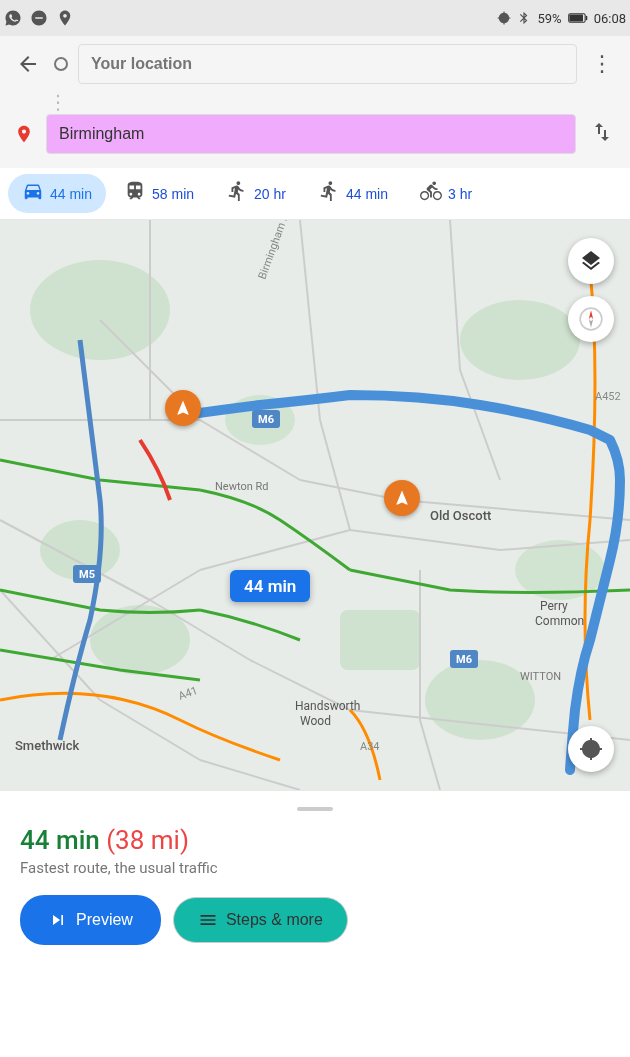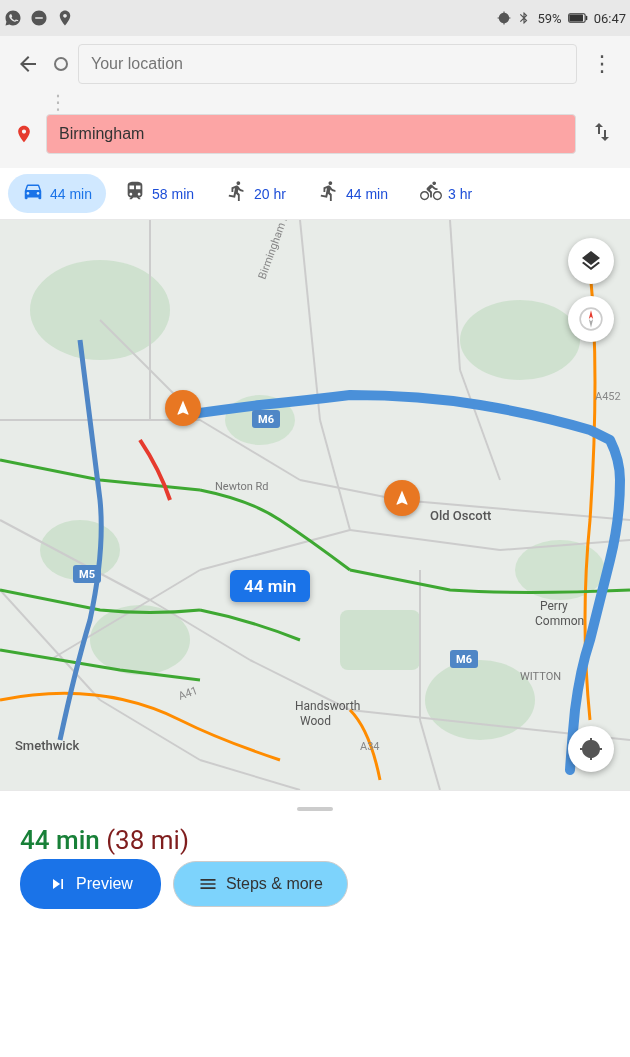--- a/index.html
+++ b/index.html
@@ -42,31 +42,32 @@
     }
     .search-row {
       display: flex;
       align-items: center;
       gap: 10px;
       margin-bottom: 6px;
     }
     .search-input {
       flex: 1;
       height: 40px;
-      background: #fca5a5;
+      background: #f0abfc;
       border: 1px solid #ddd;
       border-radius: 4px;
       padding: 0 12px;
       font-size: 16px;
       color: #333;
       outline: none;
     }
     .search-input.blurred {
       color: #aaa;
       background: #f0f0f0;
+      font-weight: bold;
     }
     .back-btn {
       background: none;
       border: none;
       cursor: pointer;
       font-size: 22px;
       color: #555;
       padding: 4px;
       display: flex;
       align-items: center;
@@ -239,21 +240,21 @@
       border-radius: 24px;
       padding: 15px 28px;
       font-size: 16px;
       font-weight: 500;
       cursor: pointer;
       display: flex;
       align-items: center;
       gap: 8px;
     }
     .btn-steps {
-      background: #7dd3fc;
+      background: #14b8a6;
       color: #333;
       border: 1.5px solid #ccc;
       border-radius: 24px;
       padding: 12px 24px;
       font-size: 16px;
       font-weight: 500;
       cursor: pointer;
       display: flex;
       align-items: center;
       gap: 8px;
@@ -286,21 +287,21 @@
     <svg width="14" height="14" viewBox="0 0 24 24" fill="#555">
         <path d="M17.71 7.71L12 2h-1v7.59L6.41 5 5 6.41 10.59 12 5 17.59 6.41 19 11 14.41V22h1l5.71-5.71-4.3-4.29 4.3-4.29zM13 5.83l1.88 1.88L13 9.59V5.83zm1.88 10.46L13 18.17v-3.76l1.88 1.88z"></path>
       </svg>
     <span>59%</span>
 
     <svg width="20" height="14" viewBox="0 0 28 14" fill="#333">
       <rect x="1" y="1" width="23" height="12" rx="2" ry="2" fill="none" stroke="#333" stroke-width="1.5"></rect>
       <rect x="2" y="2" width="19" height="10" rx="1" fill="#333"></rect>
       <rect x="25" y="4" width="2" height="6" rx="1" fill="#333"></rect>
     </svg>
-    <span>06:47</span>
+    <span>06:08</span>
   </div>
 </div>
 
 <div class="search-area">
   <div class="search-row">
     <button class="back-btn">
       <svg width="24" height="24" viewBox="0 0 24 24" fill="#555">
           <path d="M20 11H7.83l5.59-5.59L12 4l-8 8 8 8 1.41-1.41L7.83 13H20v-2z"></path>
         </svg>
     </button>
@@ -498,22 +499,23 @@
     <svg width="24" height="24" viewBox="0 0 24 24" fill="#555">
       <path d="M12 8c-2.21 0-4 1.79-4 4s1.79 4 4 4 4-1.79 4-4-1.79-4-4-4zm8.94 3c-.46-4.17-3.77-7.48-7.94-7.94V1h-2v2.06C6.83 3.52 3.52 6.83 3.06 11H1v2h2.06c.46 4.17 3.77 7.48 7.94 7.94V23h2v-2.06c4.17-.46 7.48-3.77 7.94-7.94H23v-2h-2.06z"></path>
     </svg>
   </button>
 </div>
 
 <div class="bottom-panel">
   <div class="route-handle"></div>
   <div class="route-title">
     <span style="color:#188038;font-size:26px;font-weight:500;">44 min</span>
-    <span style="color:#7f1d1d;font-size:26px;font-weight:400;">(38 mi)</span>
-  </div>
+    <span style="color:#ef4444;font-size:26px;font-weight:400;">(38 mi)</span>
+  </div>
+  <div class="route-subtitle">Fastest route, the usual traffic</div>
   <div class="action-buttons">
     <button class="btn-preview">
       <svg width="20" height="20" viewBox="0 0 24 24" fill="white">
         <path d="M6 18l8.5-6L6 6v12zM16 6v12h2V6h-2z"></path>
       </svg>
       <span>Preview</span>
     </button>
     <button class="btn-steps">
       <svg width="20" height="20" viewBox="0 0 24 24" fill="#333">
         <path d="M3 18h18v-2H3v2zm0-5h18v-2H3v2zm0-7v2h18V6H3z"></path>

